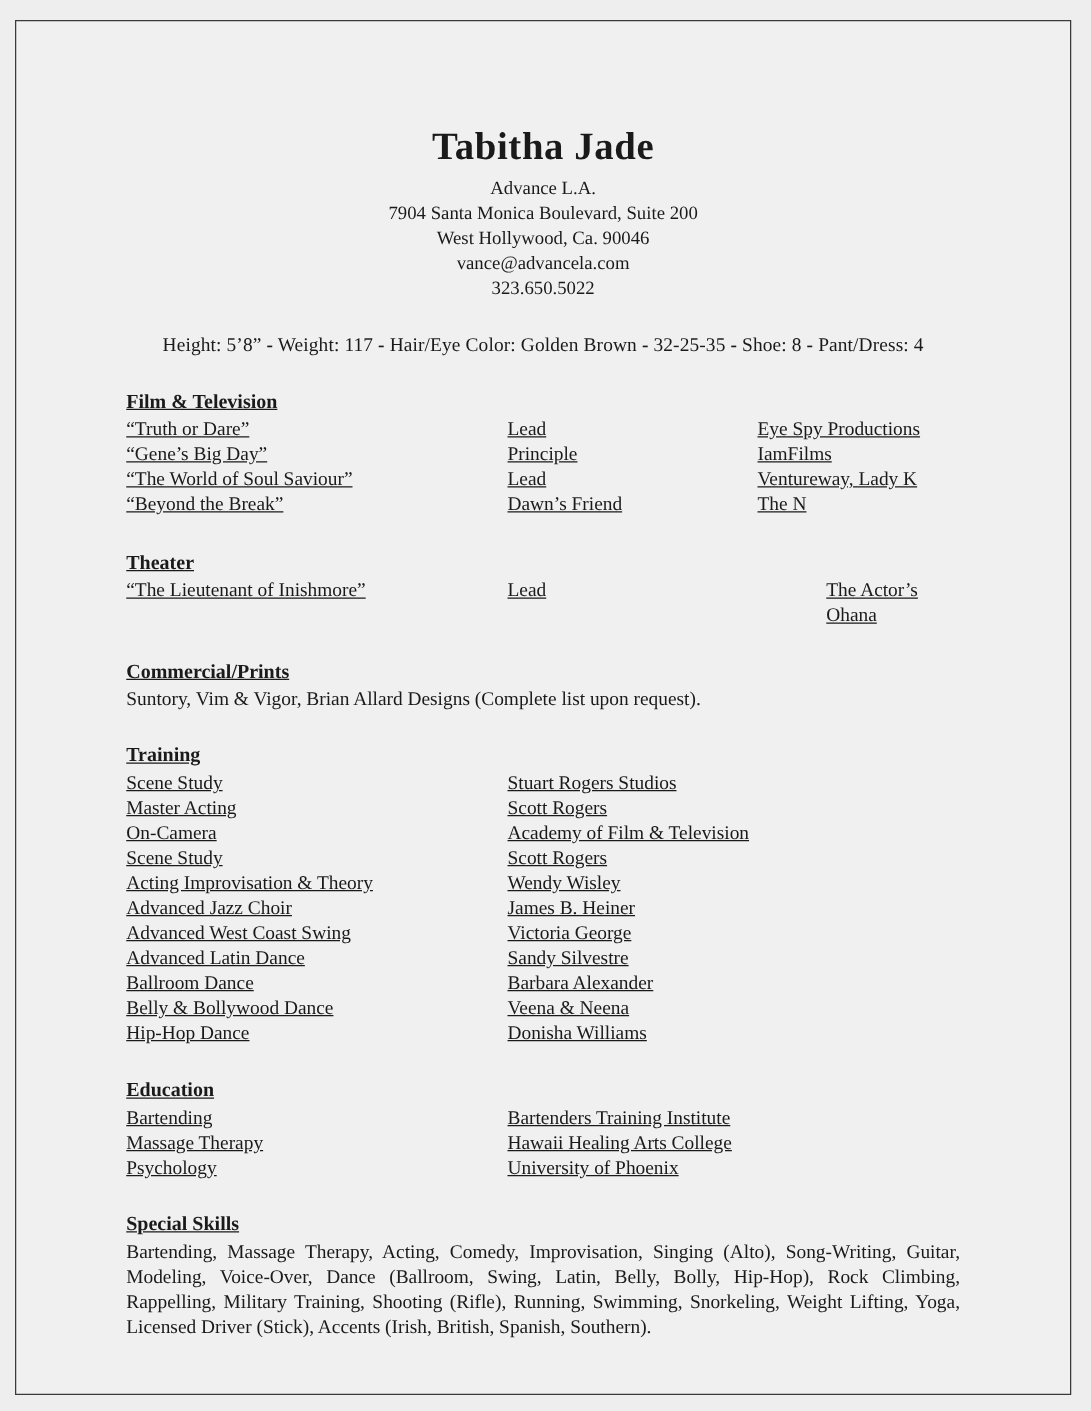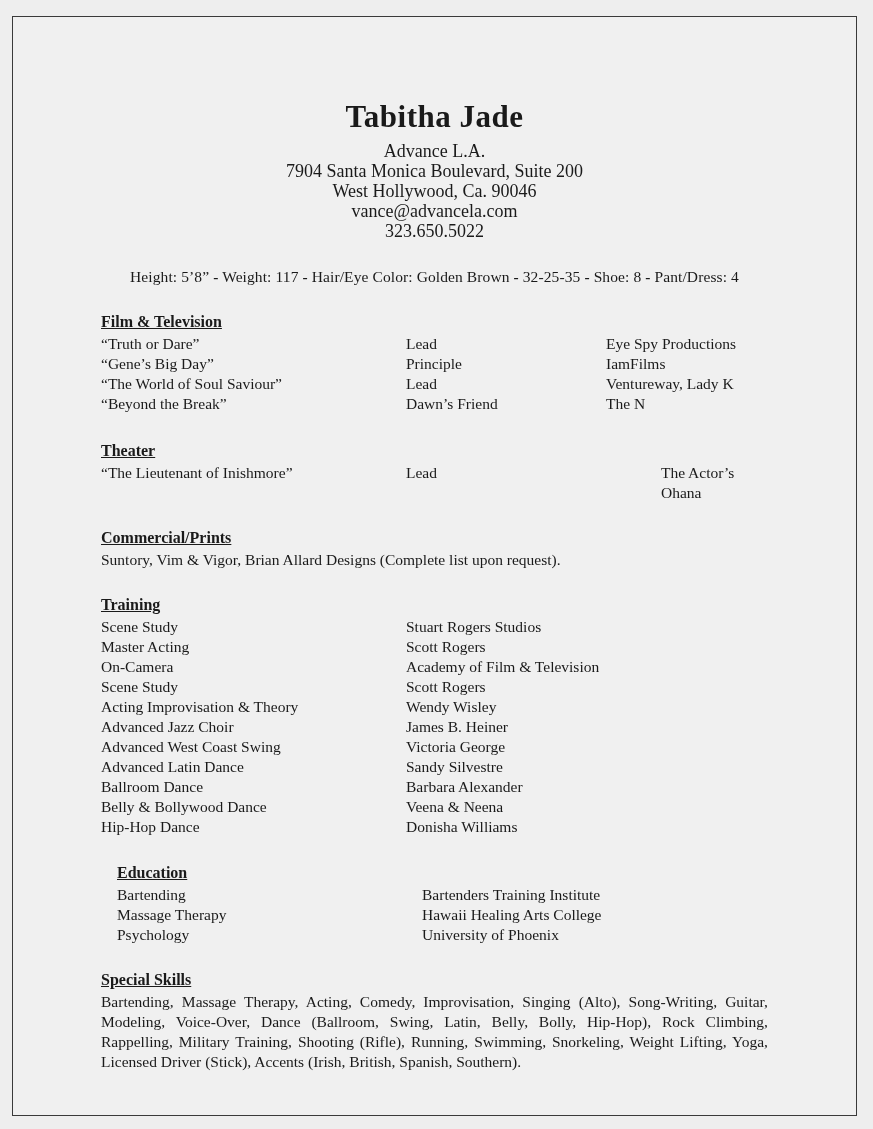--- a/index.html
+++ b/index.html
@@ -29,21 +29,21 @@
   }
   .name {
     text-align: center;
     font-size: 31px;
     font-weight: bold;
     letter-spacing: 0.5px;
     margin: 0 0 6px 0;
   }
   .contact-line {
     text-align: center;
-    font-size: 18px;
+    font-size: 15px;
     line-height: 20px;
   }
   .stats {
     margin-top: 27px;
     text-align: center;
     font-size: 15.5px;
     letter-spacing: 0.1px;
   }
   .stats .sep {
     font-weight: bold;
@@ -54,20 +54,21 @@
   .section-title {
     font-size: 16px;
     font-weight: bold;
     text-decoration: underline;
     margin-bottom: 3px;
   }
   table.rows {
     width: 100%;
     border-collapse: collapse;
     font-size: 15.5px;
+    text-decoration: underline;
   }
   table.rows td {
     padding: 0;
     line-height: 20px;
     vertical-align: top;
   }
   td.c1 { width: 305px; }
   td.c2 { width: 200px; }
   td.c3 { width: auto; }
   
@@ -79,21 +80,21 @@
   .skills {
     font-size: 15.5px;
     line-height: 20px;
     text-align: justify;
     text-justify: inter-word;
   }
   .section.film { margin-top: 27px; }
   .section.theater { margin-top: 28px; }
   .section.commercial { margin-top: 26px; }
   .section.training { margin-top: 26px; }
-  .section.education { margin-top: 27px; margin-left: 16px; }
+  .section.education { margin-top: 27px; }
   .section.special { margin-top: 26px; }
 </style>
 </head>
 <body>
 
 <div class="page">
   <div class="inner">
 
     <div class="name">Tabitha Jade</div>
     <div class="contact-line">Advance L.A.</div>

